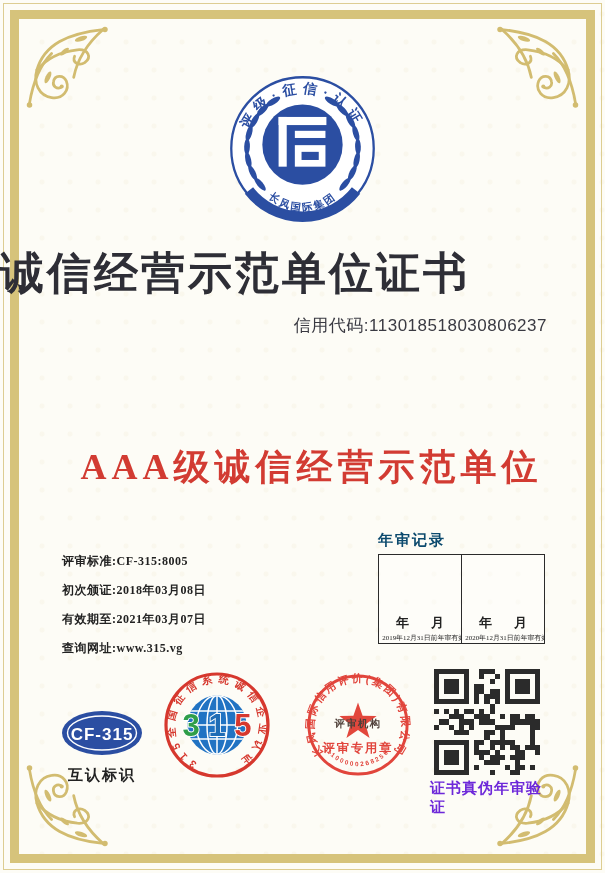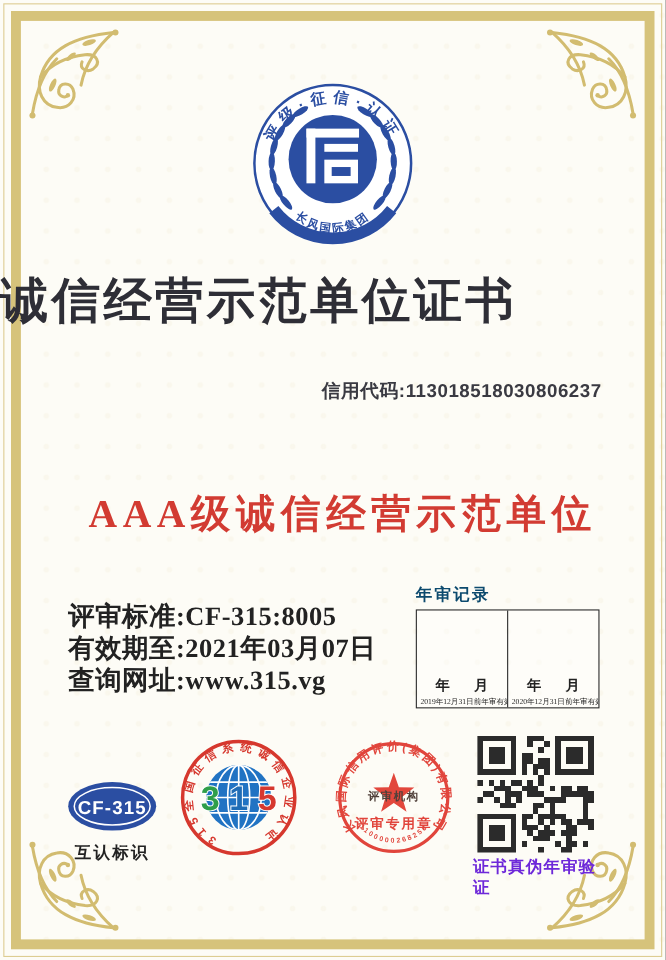--- a/index.html
+++ b/index.html
@@ -27,34 +27,34 @@
 
   .emblem{position:absolute; left:226px; top:72px; width:153px; height:153px;}
 
   .title{
     position:absolute; left:0; right:0; top:244px; margin:0;
     font-size:44px; font-weight:900; color:var(--ink);
     letter-spacing:3px; font-family:"Liberation Sans", sans-serif;
   }
   .credit{
     position:absolute; right:58px; top:314px;
-    font-size:17px; font-weight:bold; color:#3a3a42; letter-spacing:.5px;margin-top:30px;
+    font-size:17px; font-weight:normal; color:#3a3a42; letter-spacing:.5px;
   }
   .company{
     position:absolute; left:0; right:0; top:374px; text-align:center;
     font-size:33px; font-weight:900; color:#1d1d24; letter-spacing:7px;
   }
   .award{
     position:absolute; left:0; right:0; top:443px; text-align:center;
     font-size:36px; font-weight:bold; color:var(--red); letter-spacing:5px;
     font-family:"Liberation Serif", serif;
     padding-left:18px;
   }
   .details{position:absolute; left:62px; top:547px; font-family:"Liberation Serif", serif;}
-  .detail-row{font-size:24px; font-weight:bold; color:#222; line-height:29px; letter-spacing:.5px;}
+  .detail-row{font-size:12px; font-weight:bold; color:#222; line-height:29px; letter-spacing:.5px;}
 
   .annual{position:absolute; left:378px; top:531px; width:167px; font-family:"Liberation Serif", serif;}
   .annual-title{font-size:15px; font-weight:bold; color:#0c4a6e; letter-spacing:2px; margin-bottom:4px;}
   .annual-table{display:flex; width:167px; height:90px; border:1.5px solid #2b2b2b; box-sizing:border-box; background:rgba(255,255,255,.4);}
   .annual-cell{flex:1; display:flex; flex-direction:column; justify-content:flex-end; overflow:hidden;}
   .annual-cell + .annual-cell{border-left:1.5px solid #2b2b2b;}
   .ym{display:flex; justify-content:center; gap:22px; font-size:13px; font-weight:bold; color:#222;}
   .note{font-size:7.5px; color:#222; text-align:center; white-space:nowrap; transform:scale(.92); line-height:11px;}
 
   .cf315{position:absolute; left:60px; top:709px; width:84px; height:48px;}
@@ -179,20 +179,21 @@
       <textPath href="#em-bot-arc" startOffset="50%" text-anchor="middle">长风国际集团</textPath>
     </text>
   </svg>
 
   <h1 class="title">诚信经营示范单位证书</h1>
   <div class="credit">信用代码:113018518030806237</div>
   <div class="award">AAA级诚信经营示范单位</div>
 
   <div class="details">
     <div class="detail-row">评审标准:CF-315:8005</div>
+    <div class="detail-row">初次颁证:2018年03月08日</div>
     <div class="detail-row">有效期至:2021年03月07日</div>
     <div class="detail-row">查询网址:www.315.vg</div>
   </div>
 
   <div class="annual">
     <div class="annual-title">年审记录</div>
     <div class="annual-table">
       <div class="annual-cell">
         <div class="ym">
           <span>年</span>

